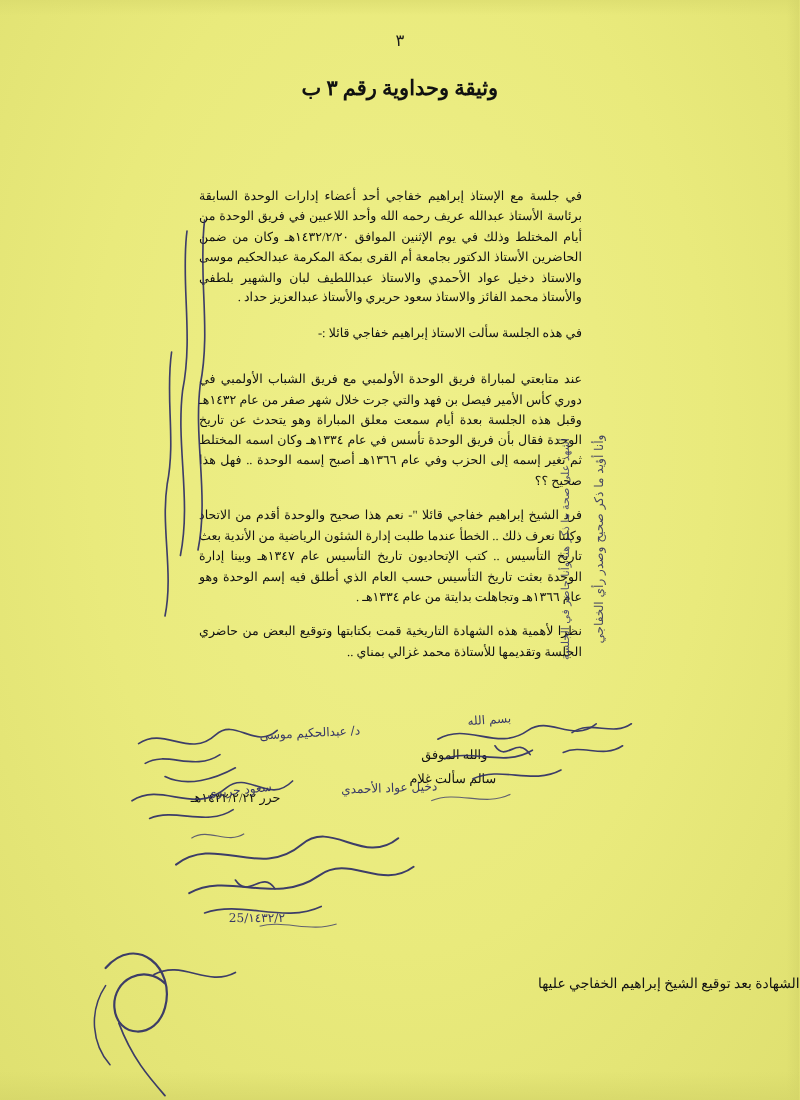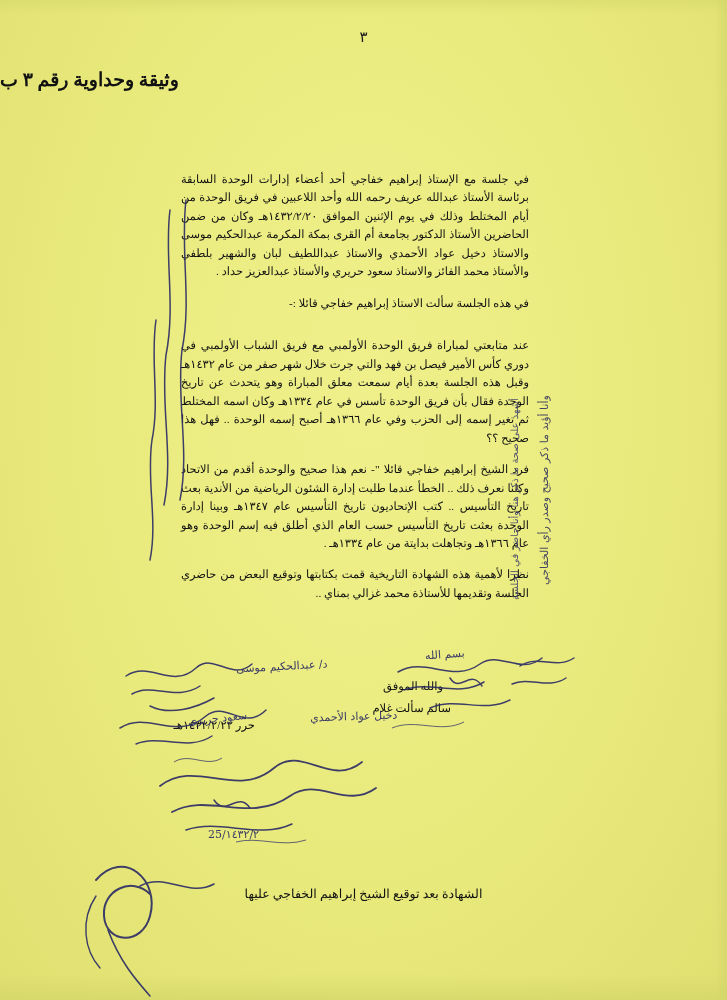--- a/index.html
+++ b/index.html
@@ -46,21 +46,21 @@
     left: 0; right: 0;
     text-align: center;
     font-size: 15px;
     color: #1b1b1b;
   }
 
   .doc-title {
     position: absolute;
     top: 68px;
     left: 0; right: 0;
-    text-align: left;
+    text-align: center;
     font-size: 19px;
     font-weight: bold;
     color: #111;
     letter-spacing: 0;
   }
 
   .body-text {
     position: absolute;
     top: 170px;
     right: 198px;
@@ -97,21 +97,20 @@
     right: 472px;
     font-size: 11.6px;
     color: #111;
     direction: rtl;
   }
 
   .caption {
     position: absolute;
     top: 886px;
     left: 0; right: 0;
-    text-align: center;
     font-size: 12.6px;
     color: #111;
   }
 
   
   .margin-note {
     position: absolute;
     top: 185px;
     right: 120px;
     width: 70px;

